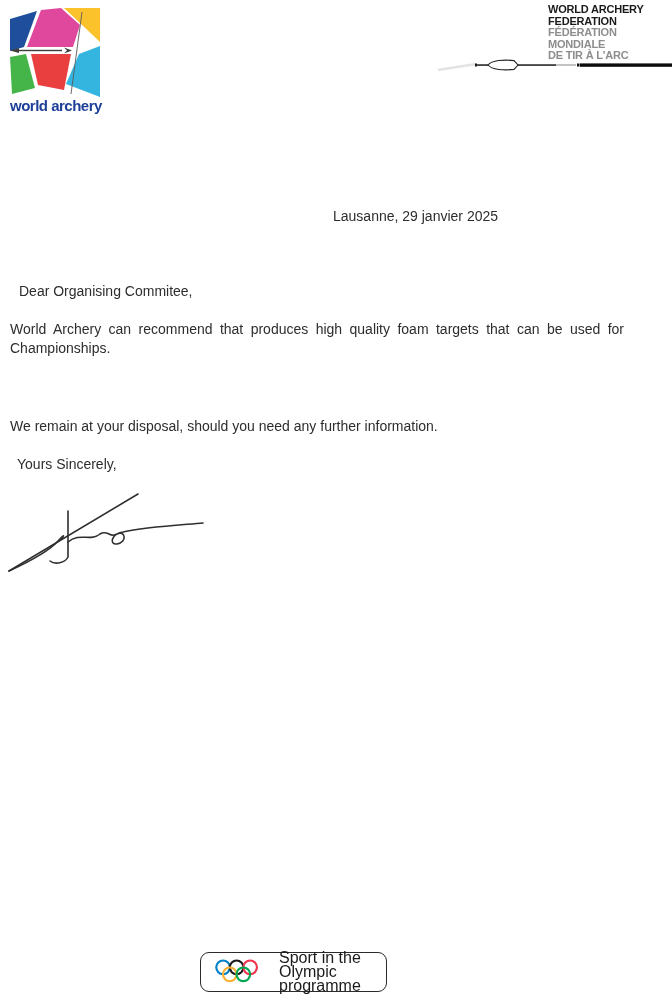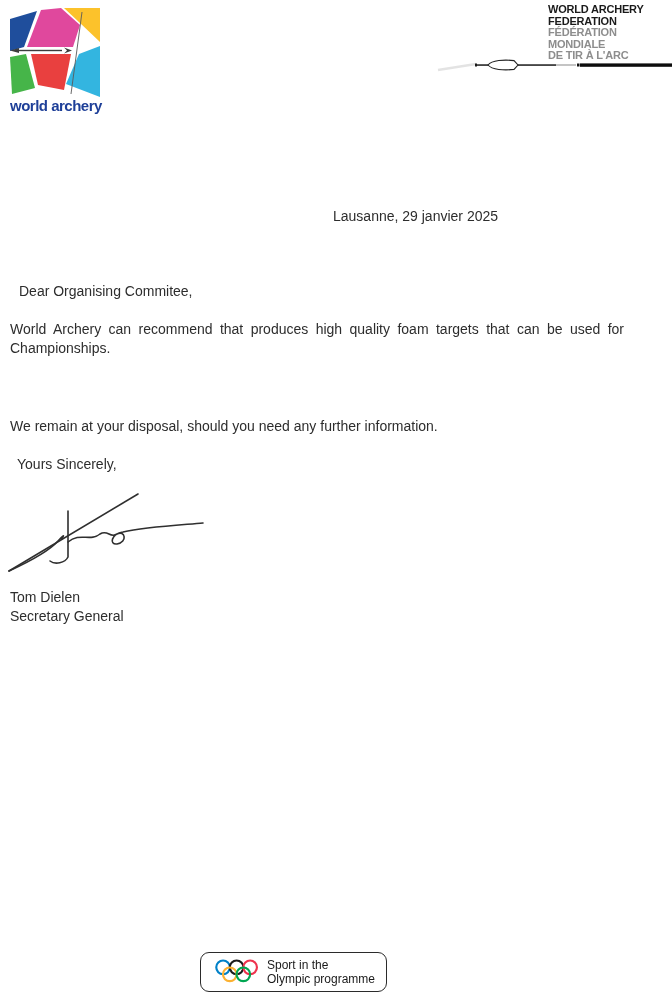--- a/index.html
+++ b/index.html
@@ -29,21 +29,21 @@
   .para2{position:absolute;left:10px;top:417px;font-size:14px;line-height:19px;text-align:right;}
   .valediction{position:absolute;left:9px;top:455px;font-size:14px;line-height:19px;margin-left:8px;}
   .signature-svg{position:absolute;left:5px;top:487px;width:210px;height:85px;}
   .signer{position:absolute;left:10px;top:588px;font-size:14px;line-height:19px;}
 
   
   .olympic-box{position:absolute;left:200px;top:952px;width:187px;height:40px;
                border:1.2px solid #2b2b2b;border-radius:9px;box-sizing:border-box;
                display:flex;align-items:center;}
   .rings-svg{width:50px;height:28px;margin-left:12px;flex:0 0 auto;}
-  .olympic-text{margin-left:4px;font-size:12px;line-height:14px;color:#1a1a1a;}
+  .olympic-text{margin-left:16px;font-size:16px;line-height:14px;color:#1a1a1a;}
 </style>
 </head>
 <body>
 
 <div class="page">
 
   <div class="logo-block">
     <svg class="logo-square" viewBox="0 0 90 90">
       <polygon points="54,0 90,0 90,34 70,15" fill="#fcc22b"></polygon>
       <polygon points="0,11 27,3 14,39 0,43" fill="#1f4e9c"></polygon>
@@ -93,24 +93,20 @@
 
   <svg class="signature-svg" viewBox="0 0 210 85">
     <g fill="none" stroke="#2f2f2f" stroke-width="1.6" stroke-linecap="round">
       <path d="M4,84 L133,7"></path>
       <path d="M4,84 C30,72 46,62 53,54 C58,49 60,46 57,52"></path>
       <path d="M63,24 L63,70 C60,76 50,78 45,74"></path>
       <path d="M63,55 C75,45 85,55 95,47 C103,42 105,52 112,47 C120,43 123,55 112,57 C104,58 106,47 118,45 C140,40 176,38 198,36"></path>
     </g>
   </svg>
 
-  <div class="signer">
-    <div>Tom Dielen</div>
-    <div>Secretary General</div>
-  </div>
 
   <div class="olympic-box">
     <svg class="rings-svg" viewBox="0 0 50 30">
       <g fill="none" stroke-width="2.3">
         <circle cx="9" cy="10" r="7.3" stroke="#0081c8"></circle>
         <circle cx="23.5" cy="10" r="7.3" stroke="#1b1b1b"></circle>
         <circle cx="38" cy="10" r="7.3" stroke="#ee334e"></circle>
         <circle cx="16.2" cy="17.5" r="7.3" stroke="#fcb131"></circle>
         <circle cx="30.7" cy="17.5" r="7.3" stroke="#00a651"></circle>
       </g>

